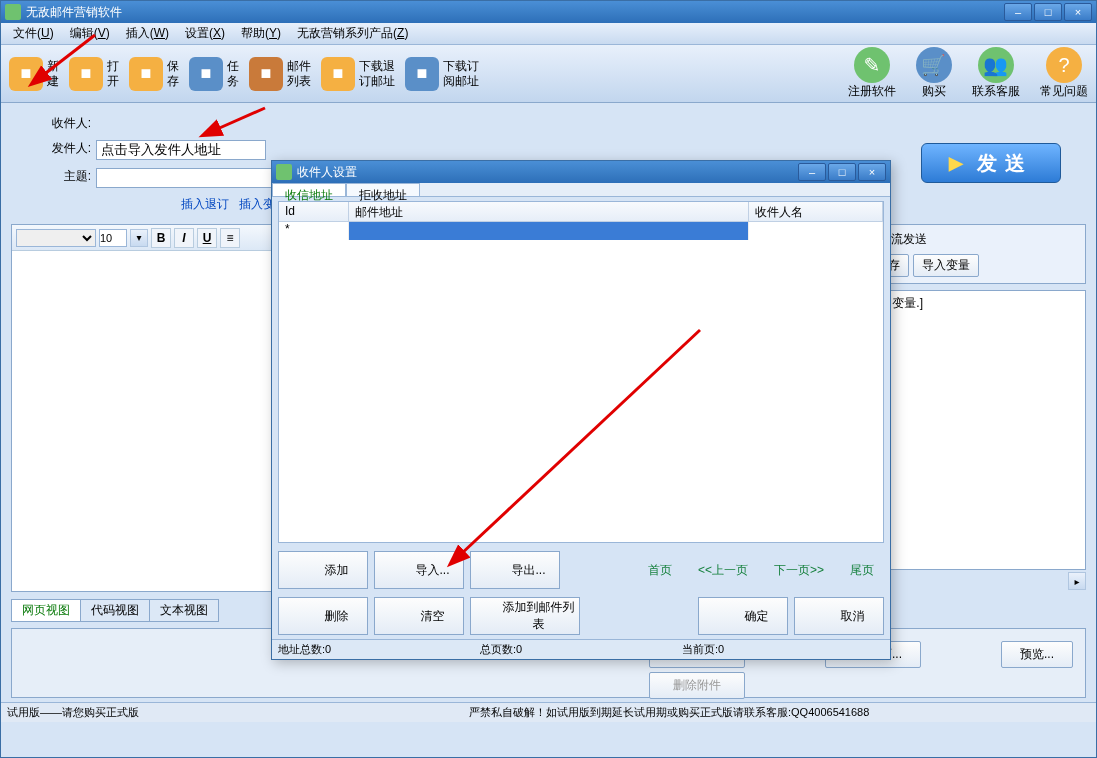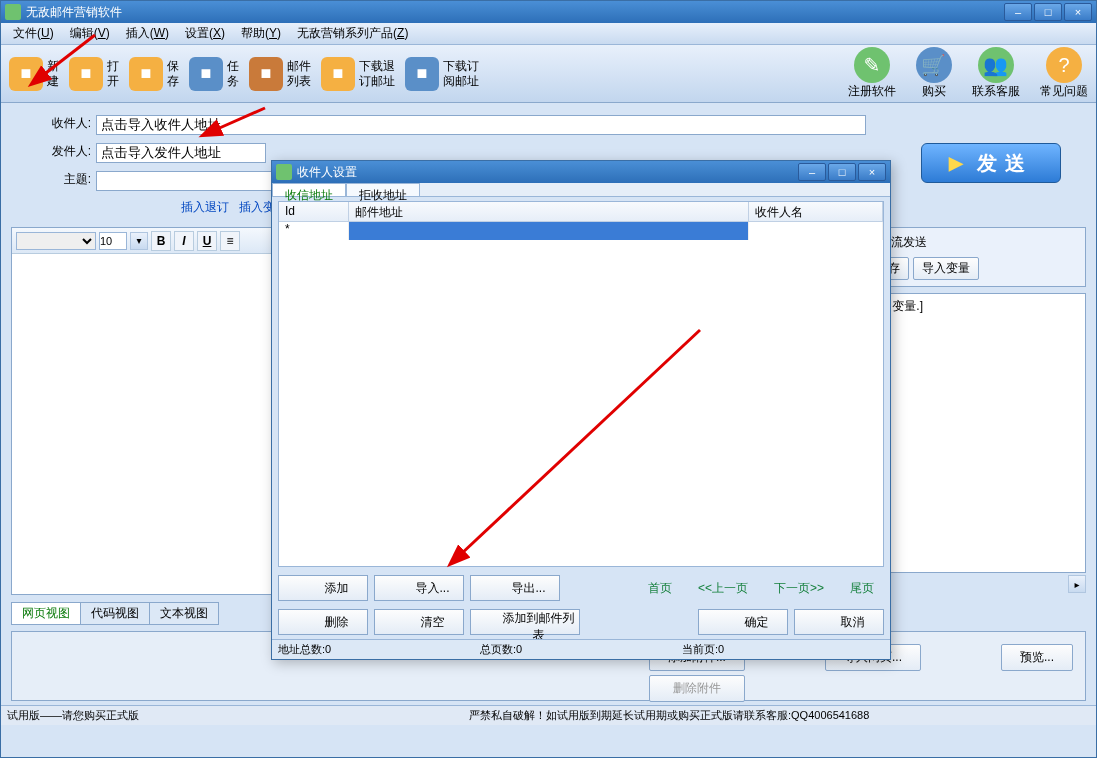--- a/index.html
+++ b/index.html
@@ -68,21 +68,21 @@
 .dialog-tabs .dt { padding: 3px 12px; border: 1px solid #9ab6d8; border-bottom: none; background: #f5f9fe; cursor: pointer; margin-right: 0; }
 .dialog-tabs .dt.active { background: #fff; color: #0a7a0a; }
 .dialog-body { flex: 1; padding: 4px 6px; display: flex; flex-direction: column; }
 .dlg-table { border: 1px solid #9ab6d8; background: #fff; flex: 1; }
 .dlg-table-header { display: flex; background: linear-gradient(#f8fafd,#e6eef8); border-bottom: 1px solid #c0d0e4; height: 20px; }
 .dlg-table-header .th { padding: 2px 6px; border-right: 1px solid #c0d0e4; }
 .dlg-row { display: flex; height: 18px; }
 .dlg-row .td { padding: 0 6px; border-right: 1px solid #eee; }
 .dlg-row.selected .td:nth-child(2) { background: #3a7cd6; }
 .dlg-btn-row { display: flex; gap: 6px; margin-top: 8px; align-items: center; }
-.dlg-btn { width: 90px; height: 26px; border: 1px solid #8aa8cc; background: linear-gradient(#fdfdfd,#e4ecf6); cursor: pointer; font-size: 12px; padding-left: 27px; }
+.dlg-btn { width: 90px; height: 38px; border: 1px solid #8aa8cc; background: linear-gradient(#fdfdfd,#e4ecf6); cursor: pointer; font-size: 12px; padding-left: 27px; }
 .dlg-link { color: #15803d; margin: 0 10px; cursor: pointer; }
 .dialog-status { height: 20px; border-top: 1px solid #9ab6d8; display: flex; align-items: center; padding: 0 6px; background: #dce8f6; font-size: 11px; }
 .dialog-status .cell { flex: 1; }
 
 .arrow { position: absolute; pointer-events: none; z-index: 50; }
 .scrollbar-btn { width: 18px; height: 18px; border: 1px solid #b0c6e0; background: linear-gradient(#eaf1fb,#c8daf0); display: inline-flex; align-items: center; justify-content: center; cursor: pointer; font-size: 10px; }
 </style>
 </head>
 <body>
 
@@ -151,21 +151,20 @@
         <div class="tr-btn">
           <div class="tr-icon" style="background:#f5b042">?</div>
           <div>常见问题</div>
         </div>
       </div>
   </div>
 
   <div class="form-area">
     <div class="form-row">
       <label>收件人:</label>
-      <input type="text" value="点击导入收件人地址" style="">
     </div>
     <div class="form-row">
       <label>发件人:</label>
       <input type="text" style="max-width: 170px;" value="点击导入发件人地址">
     </div>
     <div class="form-row">
       <label>主题:</label>
       <input type="text" style="max-width: 770px;">
     </div>
     <div class="options-row">

